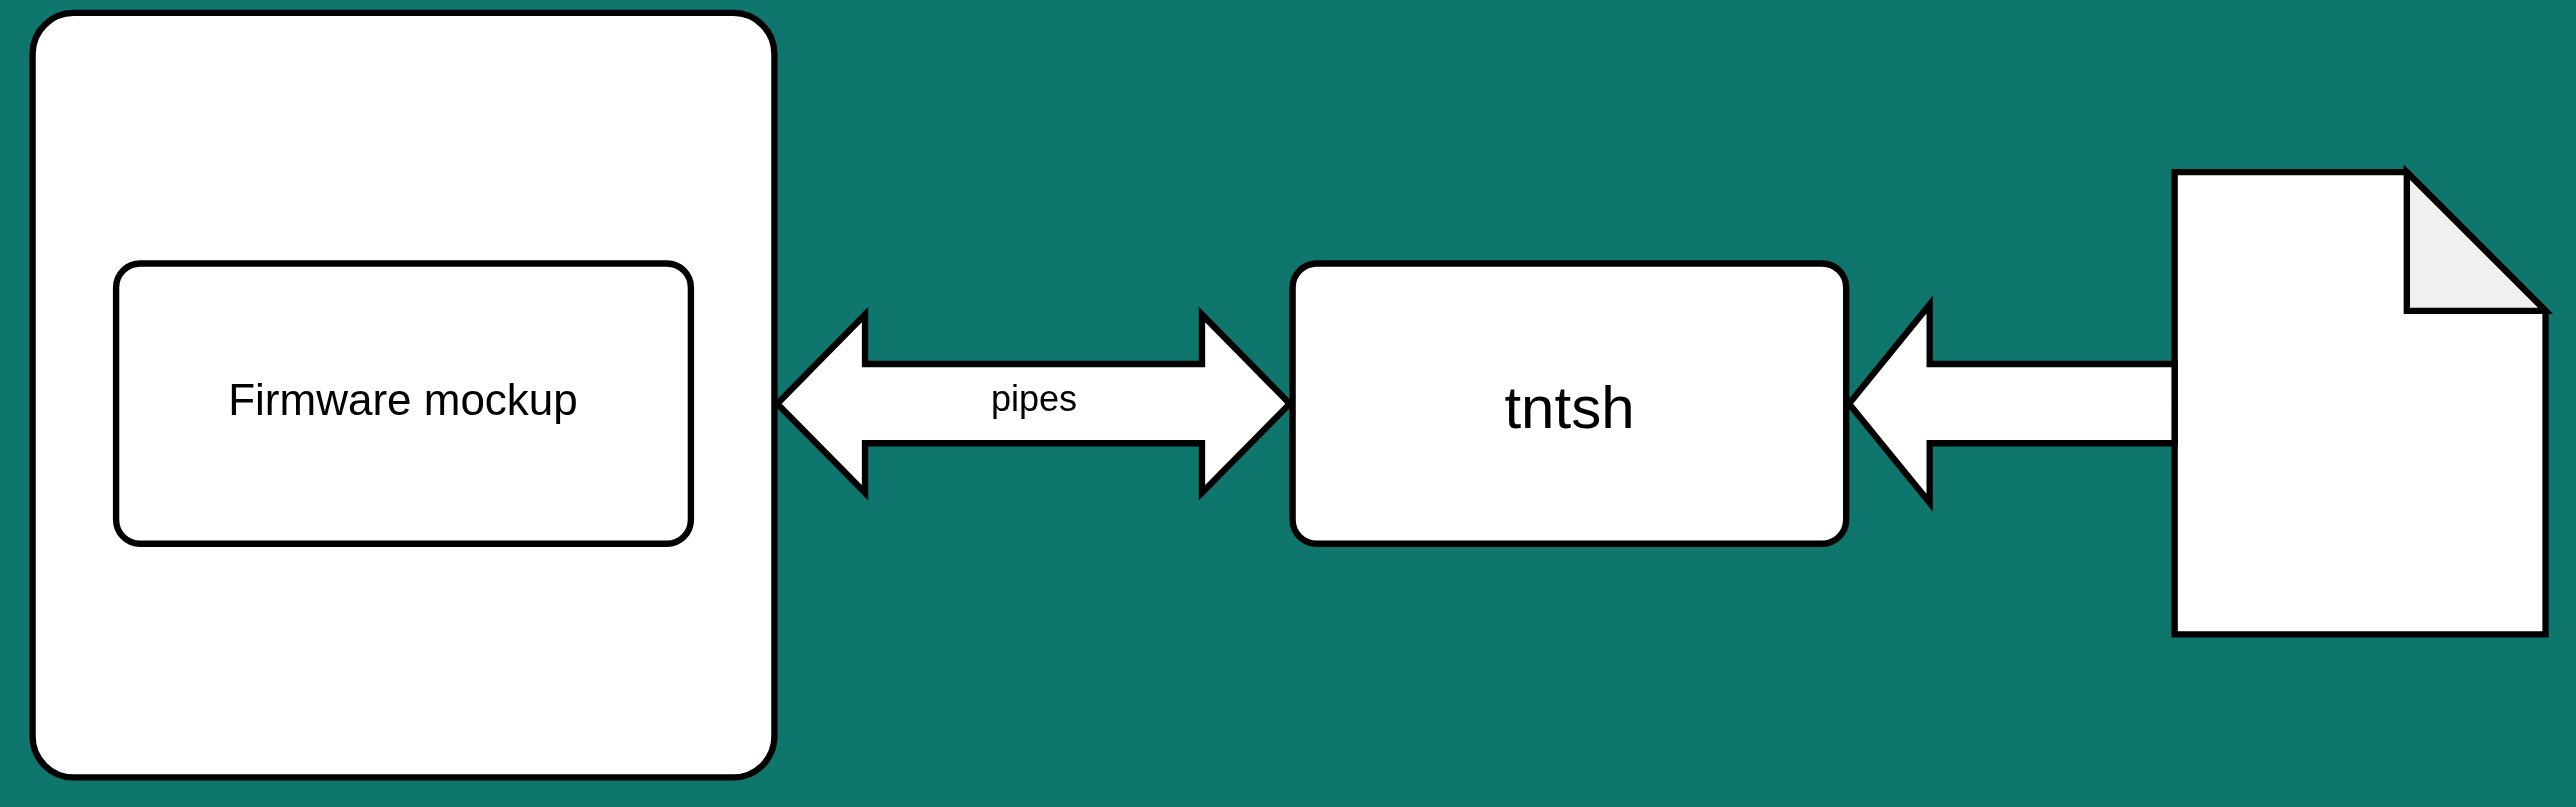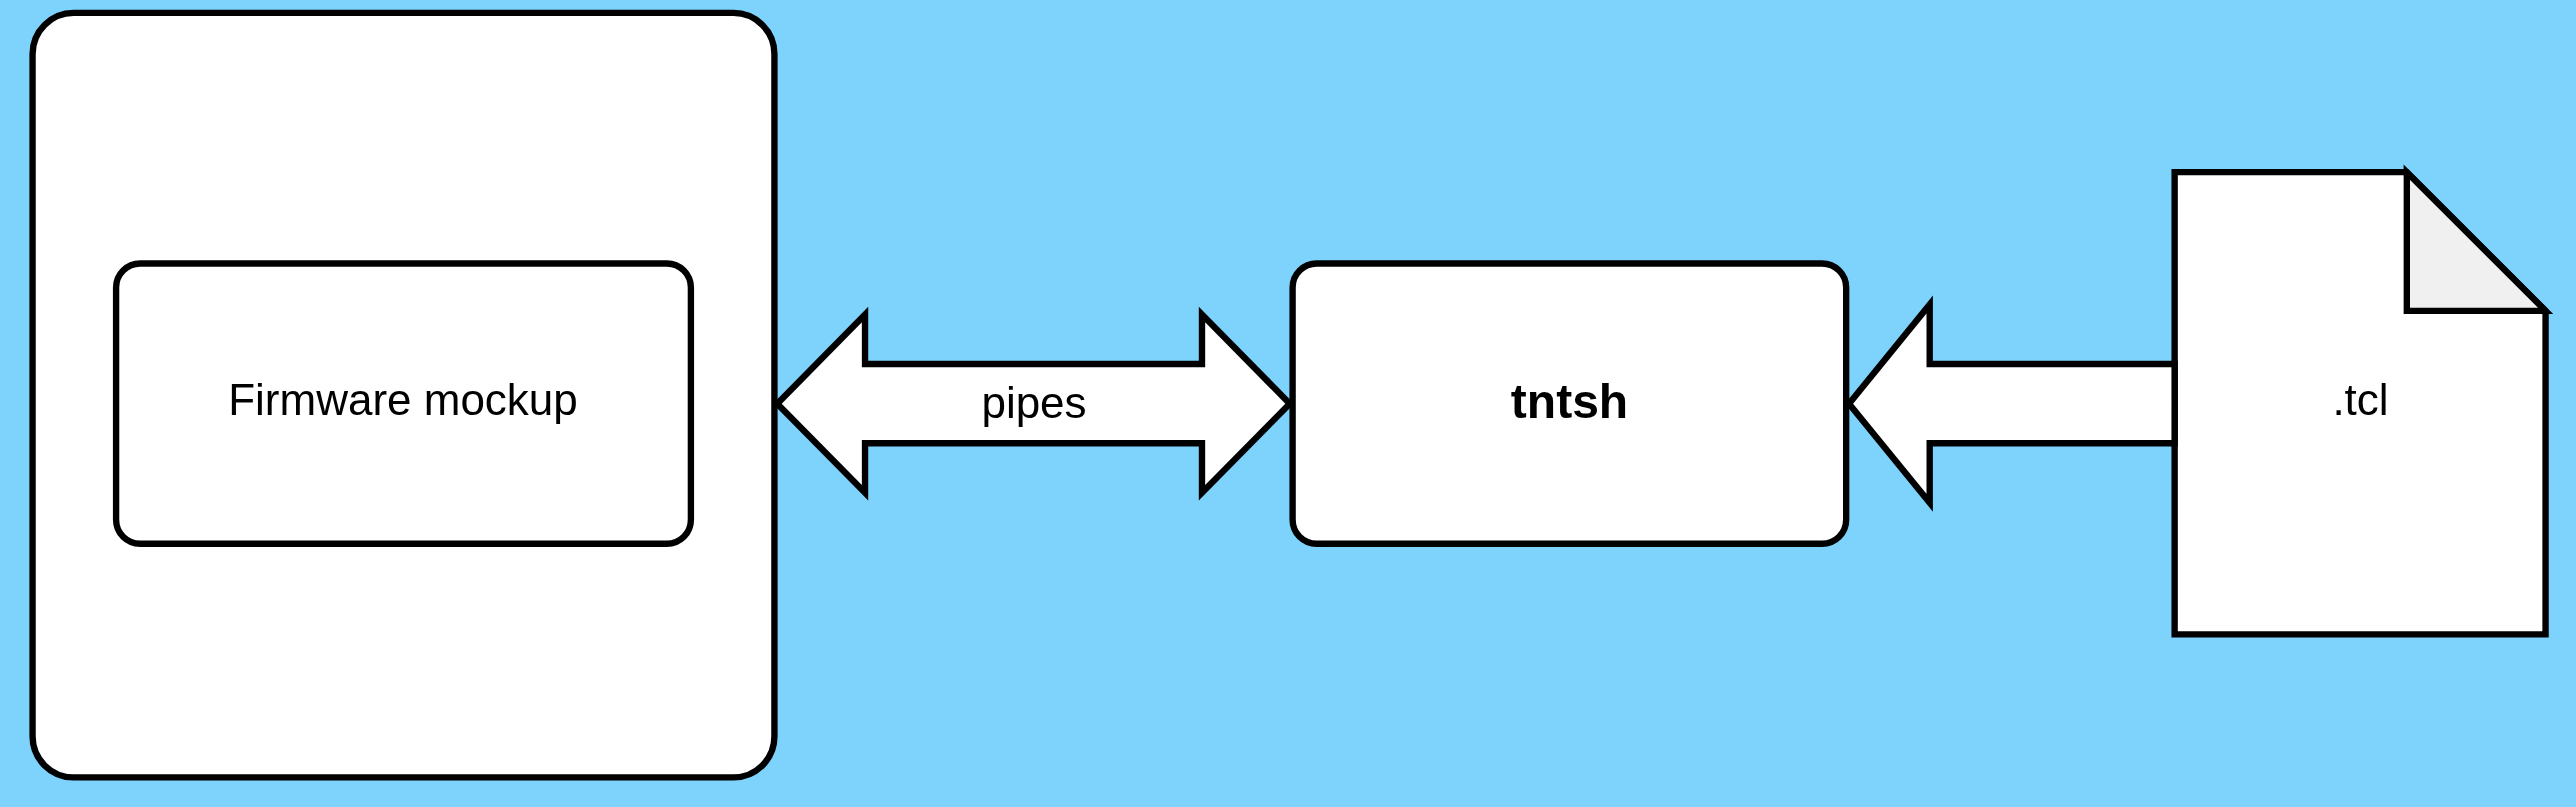--- a/index.html
+++ b/index.html
@@ -8,21 +8,21 @@
     padding: 0;
     background: #ffffff;
   }
   body {
     font-family: "Liberation Sans", sans-serif;
   }
   #diagram-root {
     position: relative;
     width: 2576px;
     height: 808px;
-    background: #7dd3fc;
+    background: #0f766e;
     overflow: hidden;
   }
   #diagram-svg {
     position: absolute;
     left: 0;
     top: 0;
     width: 2576px;
     height: 808px;
     display: block;
   }
@@ -64,28 +64,27 @@
   #label-software-virtual-device {
     left: 30px;
     top: 639px;
     width: 748px;
     font-size: 44px;
   }
   #label-pipes {
     left: 864px;
     top: 381px;
     width: 340px;
-    font-size: 44px;
+    font-size: 36px;
   }
   #label-tntsh {
     left: 1290px;
     top: 378px;
     width: 559px;
-    font-size: 48px;
-    font-weight: bold;
+    font-size: 60px;
   }
   #label-tcl {
     left: 2172px;
     top: 378px;
     width: 377px;
     font-size: 44px;
   }
 </style>
 </head>
 <body>
@@ -126,16 +125,15 @@
 
   </svg>
 
   <div class="diagram-label" id="label-firmware-mockup">Firmware mockup</div>
 
 
   <div class="diagram-label" id="label-pipes">pipes</div>
 
   <div class="diagram-label" id="label-tntsh">tntsh</div>
 
-  <div class="diagram-label" id="label-tcl">.tcl</div>
 
 </div>
 
 
 </body></html>

